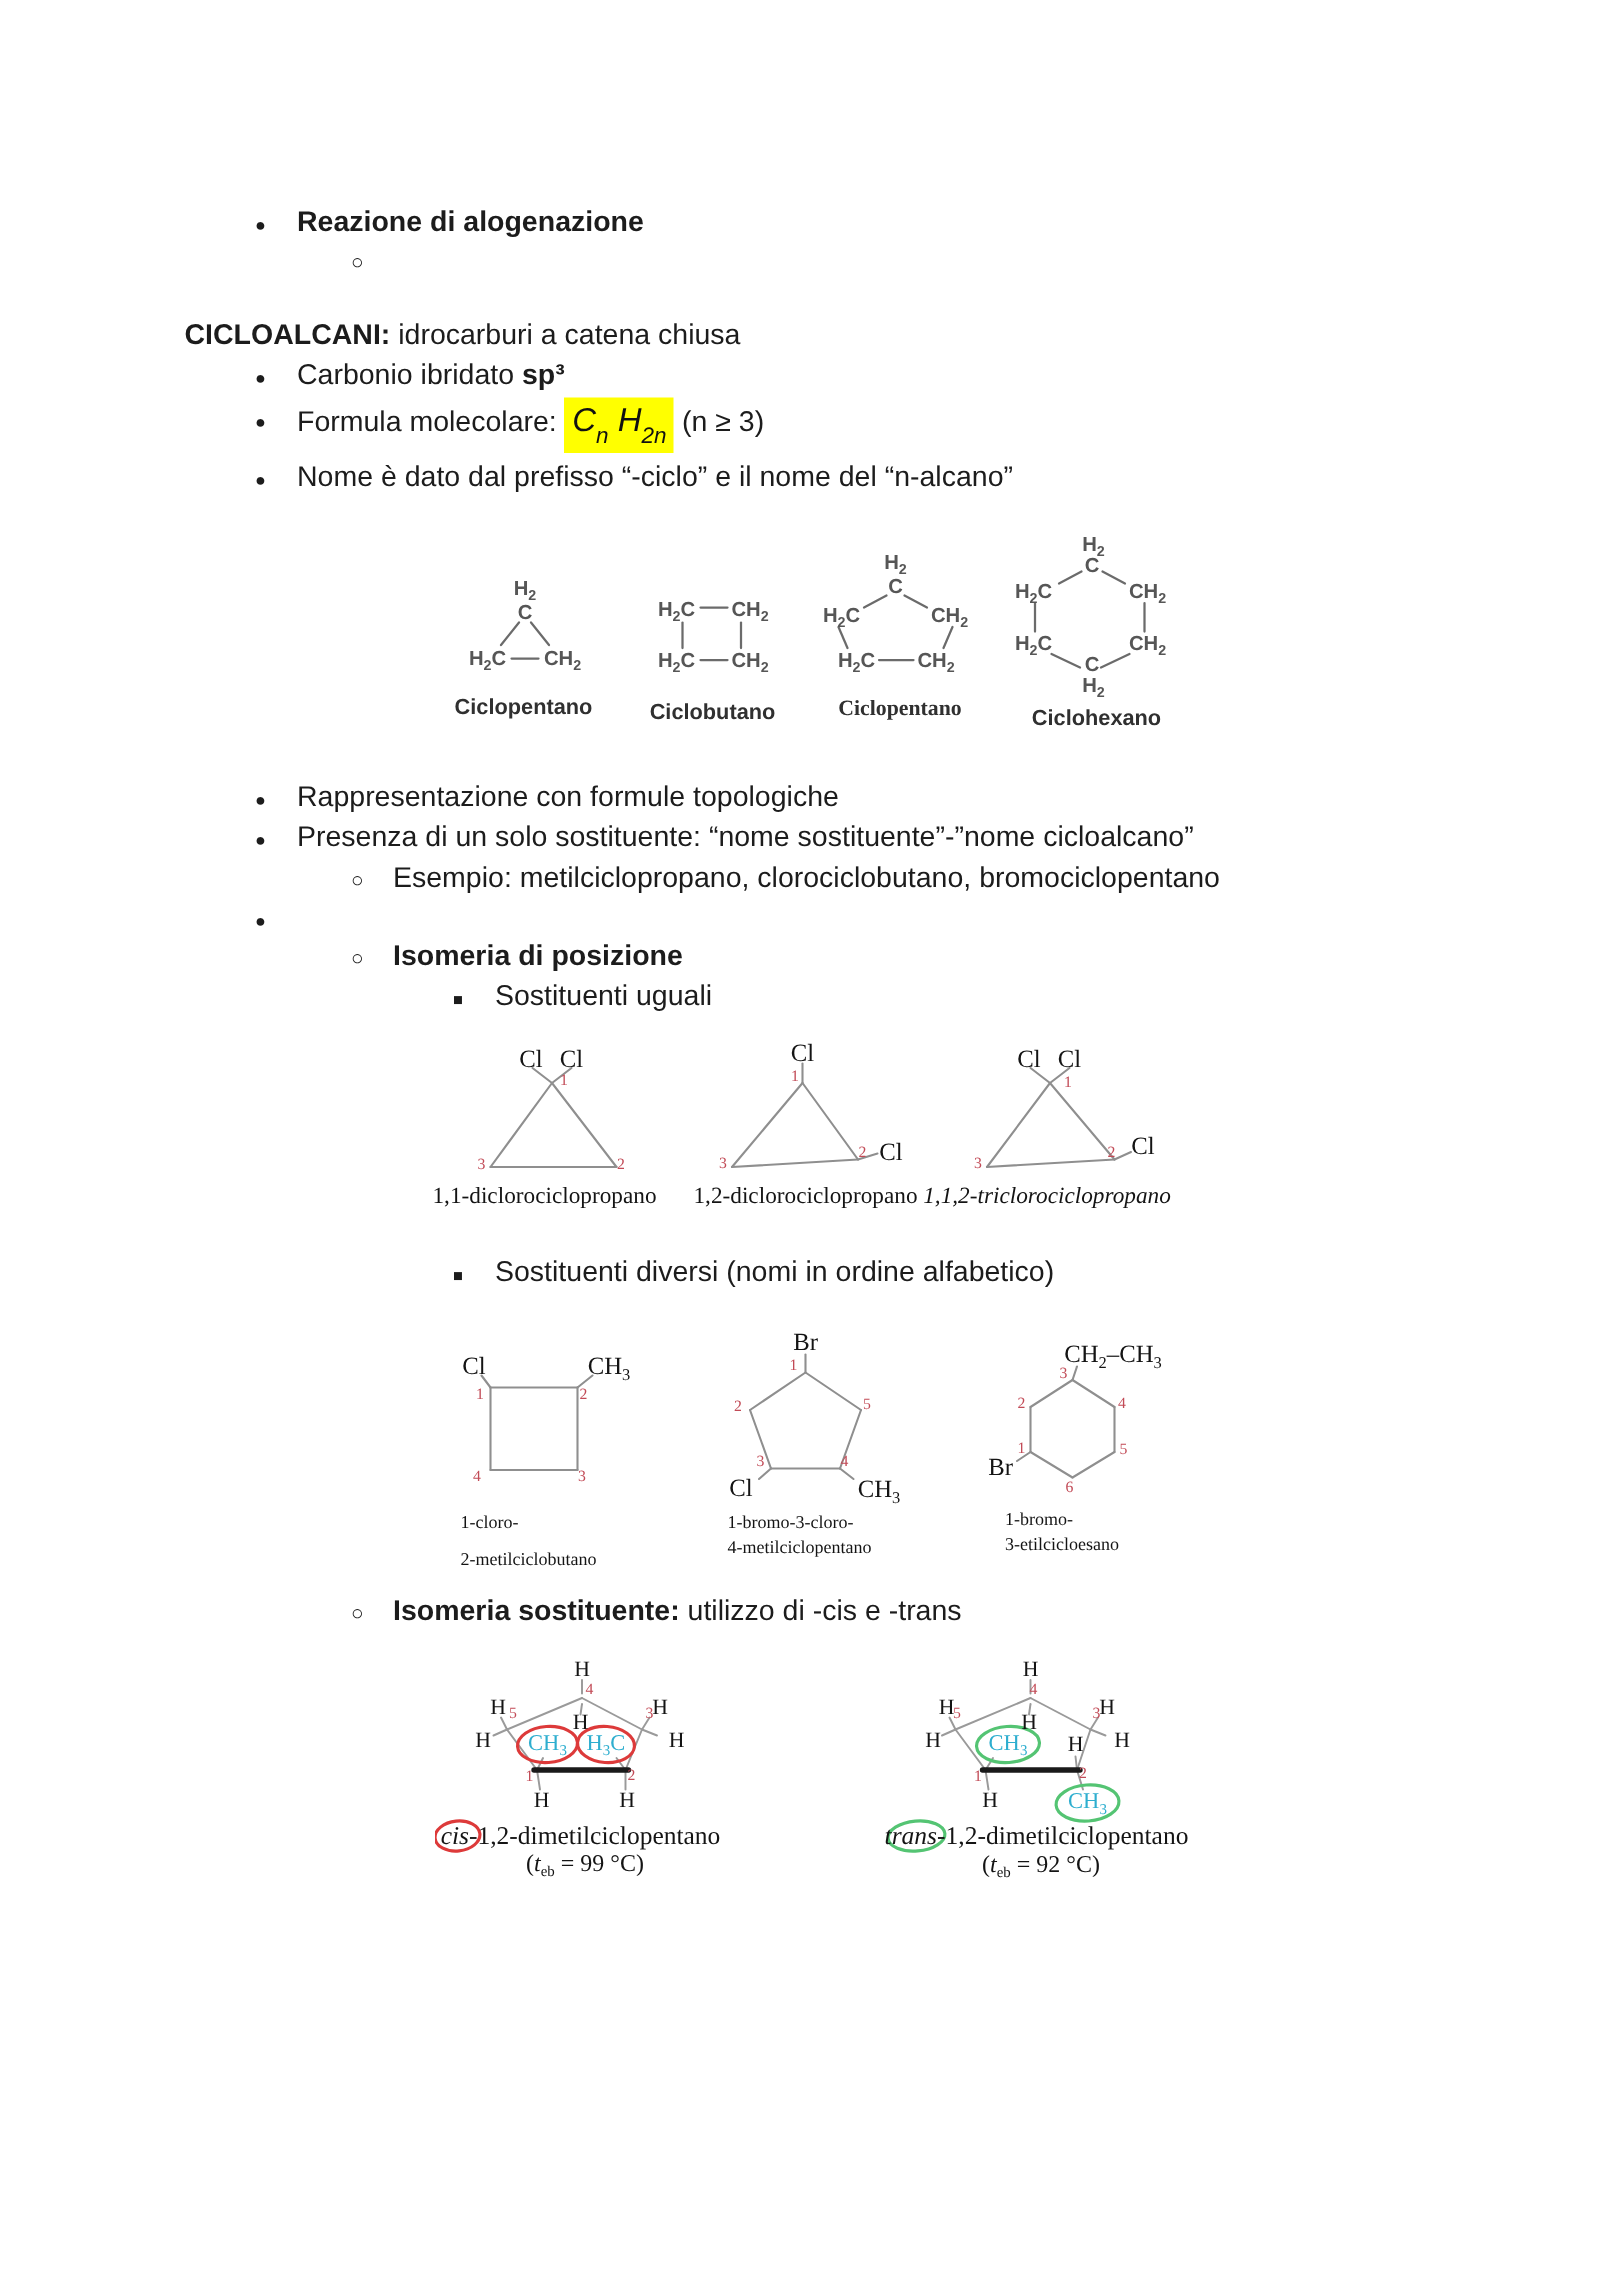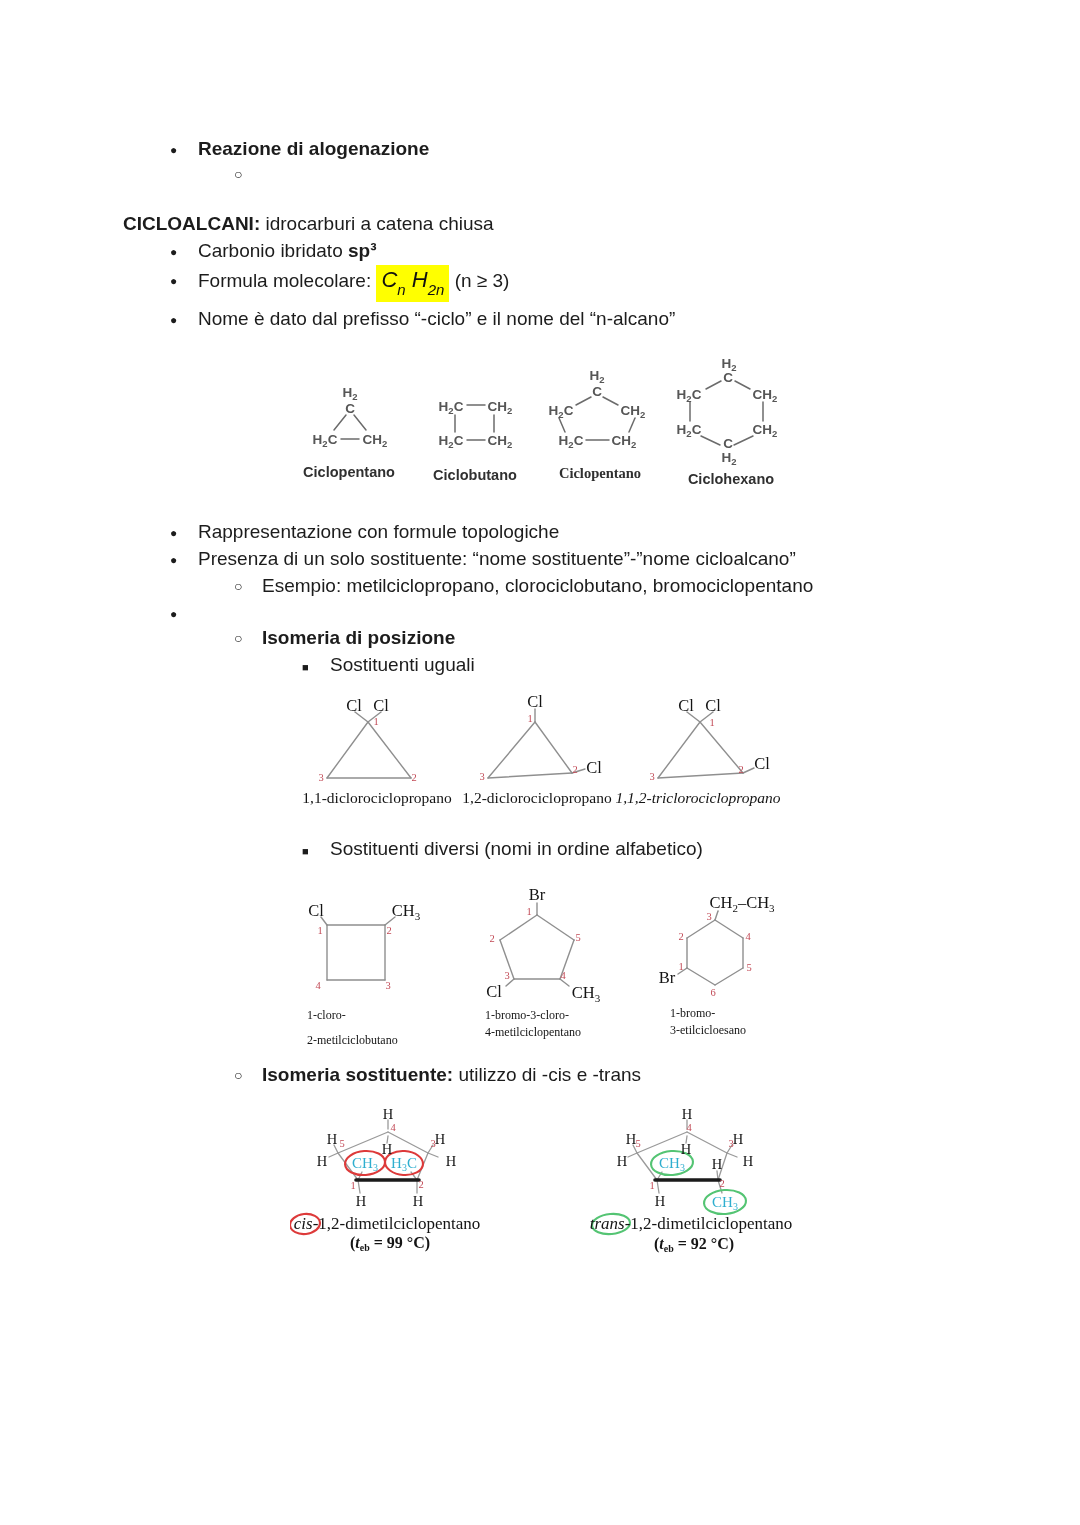--- a/index.html
+++ b/index.html
@@ -30,21 +30,21 @@
   .n   { font-family:"Liberation Sans", sans-serif; font-weight:bold; color:#303030; font-size:14.5px; }
   .s   { font-family:"Liberation Serif", serif; color:#141414; font-size:16.5px; }
   .s sub { font-size:11px; }
   .h   { font-family:"Liberation Serif", serif; color:#141414; font-size:14.5px; }
   .num { font-family:"Liberation Serif", serif; color:#c24b57; font-size:10.5px; }
   .cy  { font-family:"Liberation Serif", serif; color:#2eaecf; font-size:15px; }
   .cy sub { font-size:10px; }
   .cap  { font-family:"Liberation Serif", serif; color:#141414; font-size:15.5px; }
   .capl { font-family:"Liberation Serif", serif; color:#141414; font-size:12px; transform:translate(0,-50%); }
   .capb { font-family:"Liberation Serif", serif; color:#141414; font-size:17px; }
-  .capc { font-family:"Liberation Serif", serif; color:#141414; font-size:16px;font-weight:bold; }
+  .capc { font-family:"Liberation Serif", serif; color:#141414; font-size:16px; }
 </style>
 </head>
 <body>
 
 <div class="page">
 
   <div class="li l1" style="top:136px">
     <span class="m">●</span>
     <span class="b">Reazione di alogenazione</span>
   </div>
@@ -160,21 +160,21 @@
         <line x1="86" y1="20" x2="73" y2="30" stroke="#8f8f8f" stroke-width="1.4" stroke-linecap="round"></line>
         <line x1="73" y1="30" x2="32" y2="86" stroke="#8f8f8f" stroke-width="1.4" stroke-linecap="round"></line>
         <line x1="73" y1="30" x2="116" y2="86" stroke="#8f8f8f" stroke-width="1.4" stroke-linecap="round"></line>
         <line x1="32" y1="86" x2="116" y2="86" stroke="#8f8f8f" stroke-width="1.4" stroke-linecap="round"></line>
       </svg>
       <span class="lb s" style="left: 59px; top: 14px;">Cl</span>
       <span class="lb s" style="left: 86px; top: 14px;">Cl</span>
       <span class="lb num" style="left: 81px; top: 29px;">1</span>
       <span class="lb num" style="left: 119px; top: 85px;">2</span>
       <span class="lb num" style="left: 26px; top: 85px;">3</span>
-      <span class="lb cap" style="left: 82px; top: 106px;">1,1-diclorociclopropano</span>
+      <span class="lb cap" style="left: 68px; top: 106px;">1,1-diclorociclopropano</span>
     </div>
   <div class="st" style="left: 460px; top: 692px; width: 160px; height: 115px;">
       <svg width="160" height="115">
         <line x1="75" y1="17" x2="75" y2="30" stroke="#8f8f8f" stroke-width="1.4" stroke-linecap="round"></line>
         <line x1="75" y1="30" x2="28" y2="86" stroke="#8f8f8f" stroke-width="1.4" stroke-linecap="round"></line>
         <line x1="75" y1="30" x2="112" y2="81" stroke="#8f8f8f" stroke-width="1.4" stroke-linecap="round"></line>
         <line x1="28" y1="86" x2="112" y2="81" stroke="#8f8f8f" stroke-width="1.4" stroke-linecap="round"></line>
         <line x1="112" y1="81" x2="125" y2="77" stroke="#8f8f8f" stroke-width="1.4" stroke-linecap="round"></line>
       </svg>
       <span class="lb s" style="left: 75px; top: 10px;">Cl</span>

